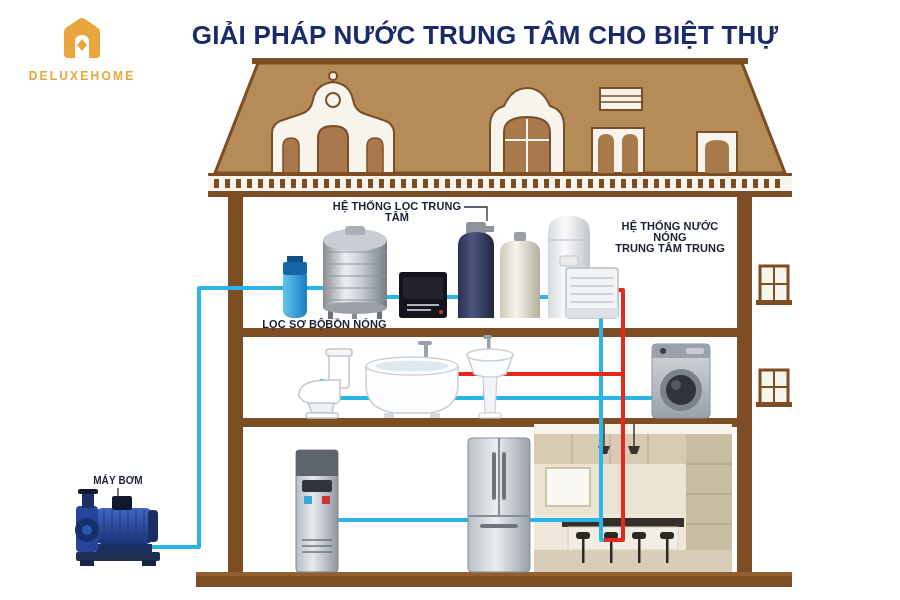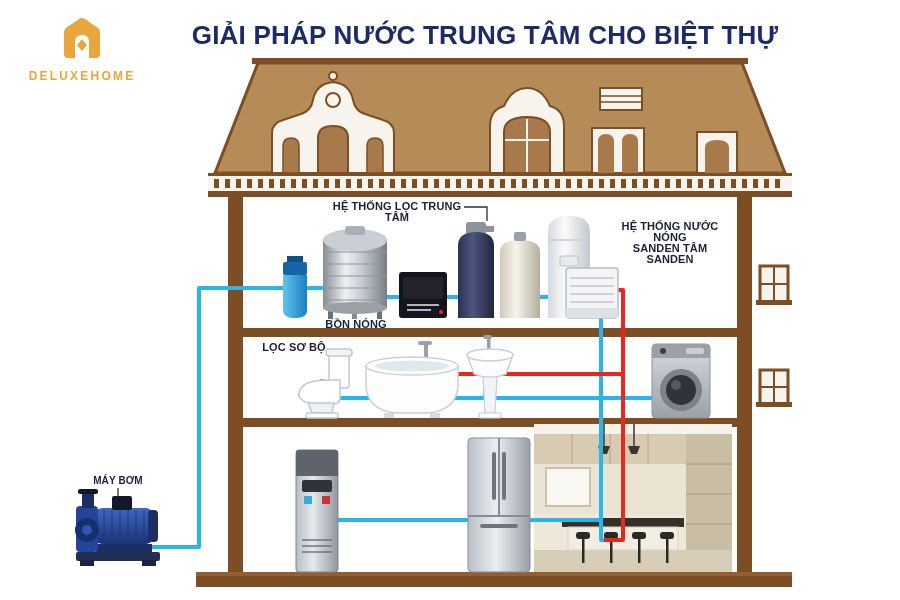--- a/index.html
+++ b/index.html
@@ -374,19 +374,19 @@
   </svg>
 
   <svg class="layer z5" width="900" height="600" viewBox="0 0 900 600">
     <path d="M464,207 L487,207 L487,221" fill="none" stroke="#2a2f3a" stroke-width="1.3"></path>
     <path d="M118,488 L118,496" fill="none" stroke="#2a2f3a" stroke-width="1.3"></path>
   </svg>
 
   <div class="lbl" style="left:330px; top:201px; width:134px;">HỆ THỐNG LỌC TRUNG TÂM</div>
   <div class="lbl" style="left:608px; top:221px; width:124px;">
     <div>HỆ THỐNG NƯỚC NÓNG</div>
-    <div>SANDEN TÂM SANDEN</div>
+    <div>TRUNG TÂM TRUNG</div>
   </div>
-  <div class="lbl" style="left:260px; top:319px; width:68px;margin-top:23px;">LỌC SƠ BỘ</div>
+  <div class="lbl" style="left:260px; top:319px; width:68px;">LỌC SƠ BỘ</div>
   <div class="lbl" style="left:322px; top:319px; width:68px;">BỒN NÓNG</div>
   <div class="lbl" style="left:85px; top:475px; width:66px; font-size:10px;">MÁY BƠM</div>
 
 </div>
 
 </body></html>

